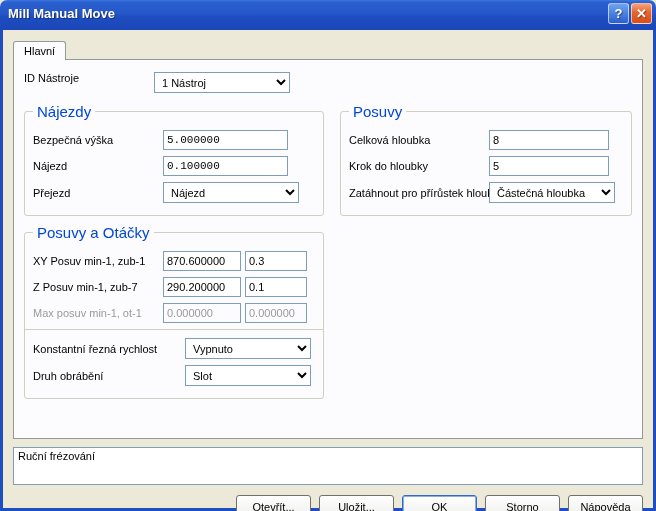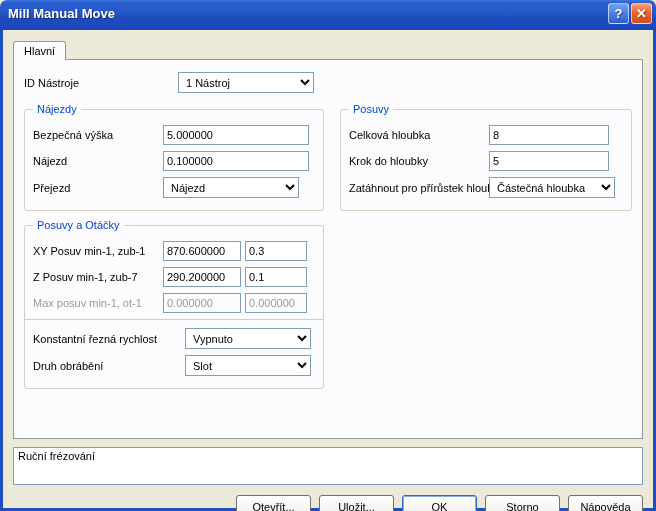--- a/index.html
+++ b/index.html
@@ -100,40 +100,40 @@
   
   input.text, select.select {
     font-family: Tahoma, Arial, sans-serif;
     font-size: 11px;
     height: 20px;
     border: 1px solid #7f9db9;
     background: #fff;
     padding: 1px 3px;
   }
   input.text.small { width: 62px; }
-  input.text.wide  { width: 146px; }
+  input.text.wide  { width: 125px; font-family: Liberation Mono, monospace; }
   select.select { height: 21px; }
   select.select.med { width: 136px; }
   input.text:disabled { color: #9a9a9a; background: #fcfcfe; }
 
   
   fieldset {
     border: 1px solid #d0d0bf;
     border-radius: 3px;
     margin: 0;
     padding: 10px 8px 6px 8px;
   }
   legend {
     padding: 0 4px;
     color: #0046d5;
-    font-size: 11px;
-  }
-
-  
-  .top-row { display: flex; align-items: center; margin-bottom: 10px; gap: 24px; }
+    font-size: 15px;
+  }
+
+  
+  .top-row { display: flex; align-items: flex-start; margin-bottom: 10px; }
   .cols { display: flex; gap: 16px; }
   .col-left { width: 300px; }
   .col-right { flex: 1; }
 
   
   .desc-box {
     margin-top: 8px;
     border: 1px solid #7f9db9;
     background: #fff;
     height: 38px;

